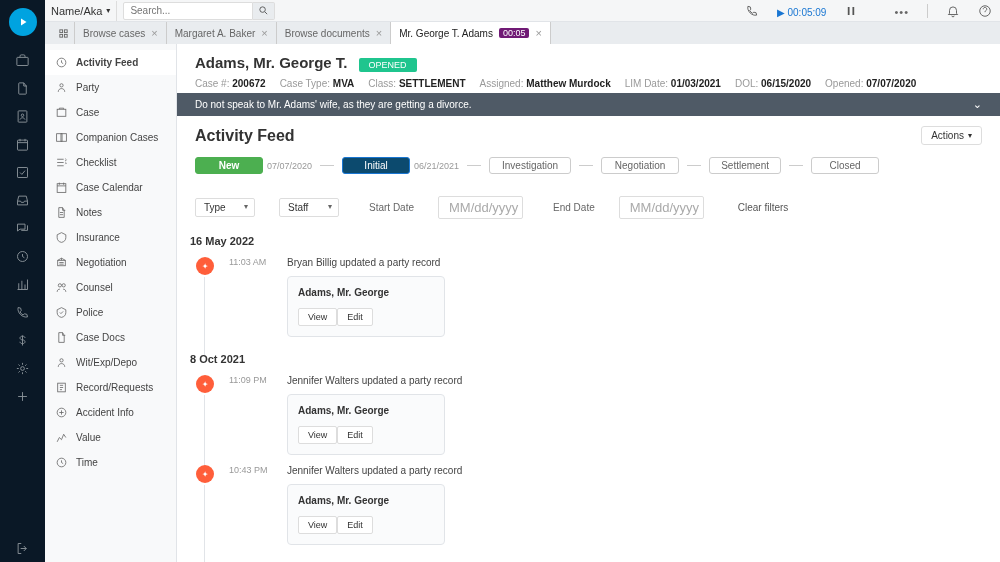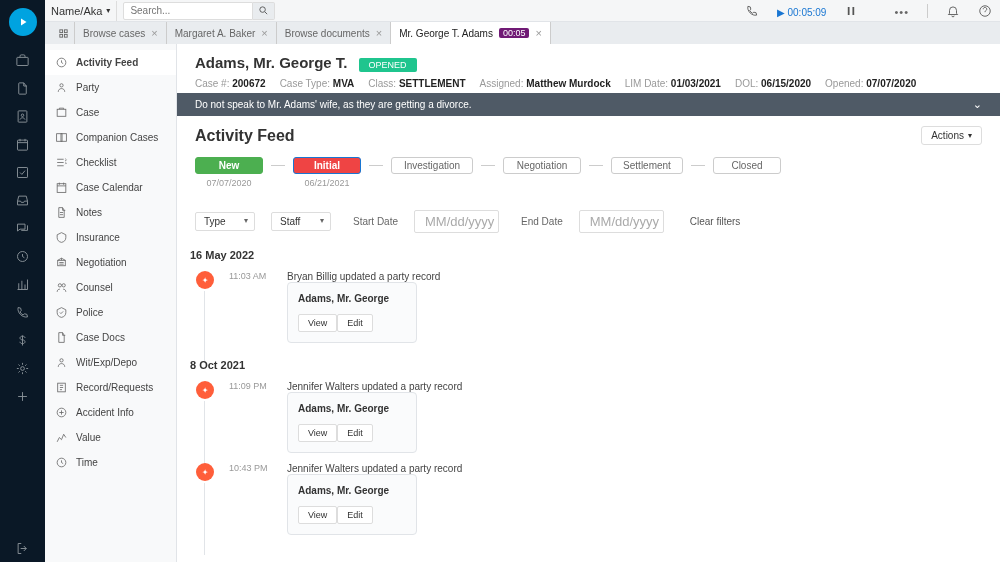--- a/index.html
+++ b/index.html
@@ -61,41 +61,41 @@
 
 .content{flex:1;overflow-y:auto;padding:10px 18px 18px}
 
 .feed-head{display:flex;align-items:center;justify-content:space-between}
 .feed-title{font-size:16px;font-weight:700}
 .actions-btn{border:1px solid #ddd;border-radius:3px;padding:3px 9px;font-size:10px;background:#fff;cursor:pointer;display:flex;align-items:center;gap:4px}
 
 .stages{display:flex;gap:8px;align-items:flex-start;margin-top:12px}
 .stage{min-width:68px;height:17px;border:1px solid #ccc;border-radius:3px;display:flex;align-items:center;justify-content:center;font-size:10px;color:#666;background:#fff}
 .stage.new{background:#4caf50;color:#fff;border-color:#4caf50;font-weight:600}
-.stage.initial{background:#ef4444;color:#fff;border-color:#1976d2;font-weight:700}
-.stage-col{display:flex;flex-direction:column;align-items:center;gap:4px}
+.stage.initial{background:#0c4a6e;color:#fff;border-color:#1976d2;font-weight:400}
+.stage-col{display:flex;align-items:center;gap:4px}
 .stage-date{font-size:9px;color:#999}
 .stage-sep{width:14px;height:1px;background:#ccc;margin-top:8px}
 
-.filters{display:flex;gap:16px;align-items:center;margin-top:22px}
+.filters{display:flex;gap:24px;align-items:center;margin-top:22px}
 .sel{border:1px solid #ddd;border-radius:2px;padding:3px 18px 3px 8px;font-size:10px;background:#fff;min-width:60px;position:relative}
 .sel::after{content:'▾';position:absolute;right:6px;top:3px;font-size:8px;color:#666}
 .date-lbl{font-size:10px;color:#666;margin-left:6px}
 .date-inp{border:1px solid #ddd;border-radius:2px;padding:3px 6px;font-size:13px;color:#aaa;display:flex;align-items:center;gap:4px;width:85px}
 .clear{font-size:10px;color:#555;margin-left:10px}
 
 .date-group{font-size:11px;font-weight:600;margin-top:16px}
 
 .feed-item{display:flex;gap:14px;margin-top:10px;position:relative}
 .avatar{width:18px;height:18px;border-radius:50%;background:#ff5e3a;color:#fff;font-size:8px;display:flex;align-items:center;justify-content:center}
 .feed-time{font-size:9px;color:#999;width:44px}
 .feed-body{flex:1}
 .feed-msg{font-size:10px;color:#444}
 .feed-msg b{font-weight:400}
-.feed-card{border:1px solid #e1e4e8;border-radius:4px;background:#fafbfc;padding:10px;width:130px}
+.feed-card{margin-top:8px;border:1px solid #e1e4e8;border-radius:4px;background:#fafbfc;padding:10px;width:158px}
 .feed-card-title{font-size:10px;font-weight:600}
 .feed-card-btns{display:flex;gap:0;margin-top:10px}
 .mini-btn{border:1px solid #ddd;border-radius:2px;padding:3px 9px;font-size:9px;background:#fff;cursor:pointer}
 .feed-rail-wrap{position:relative}
 .feed-rail-wrap::before{content:'';position:absolute;left:9px;top:20px;bottom:-20px;width:1px;background:#e1e4e8}
 .date-row{position:relative;margin-left:-5px}
 </style>
 </head>
 <body>
 

